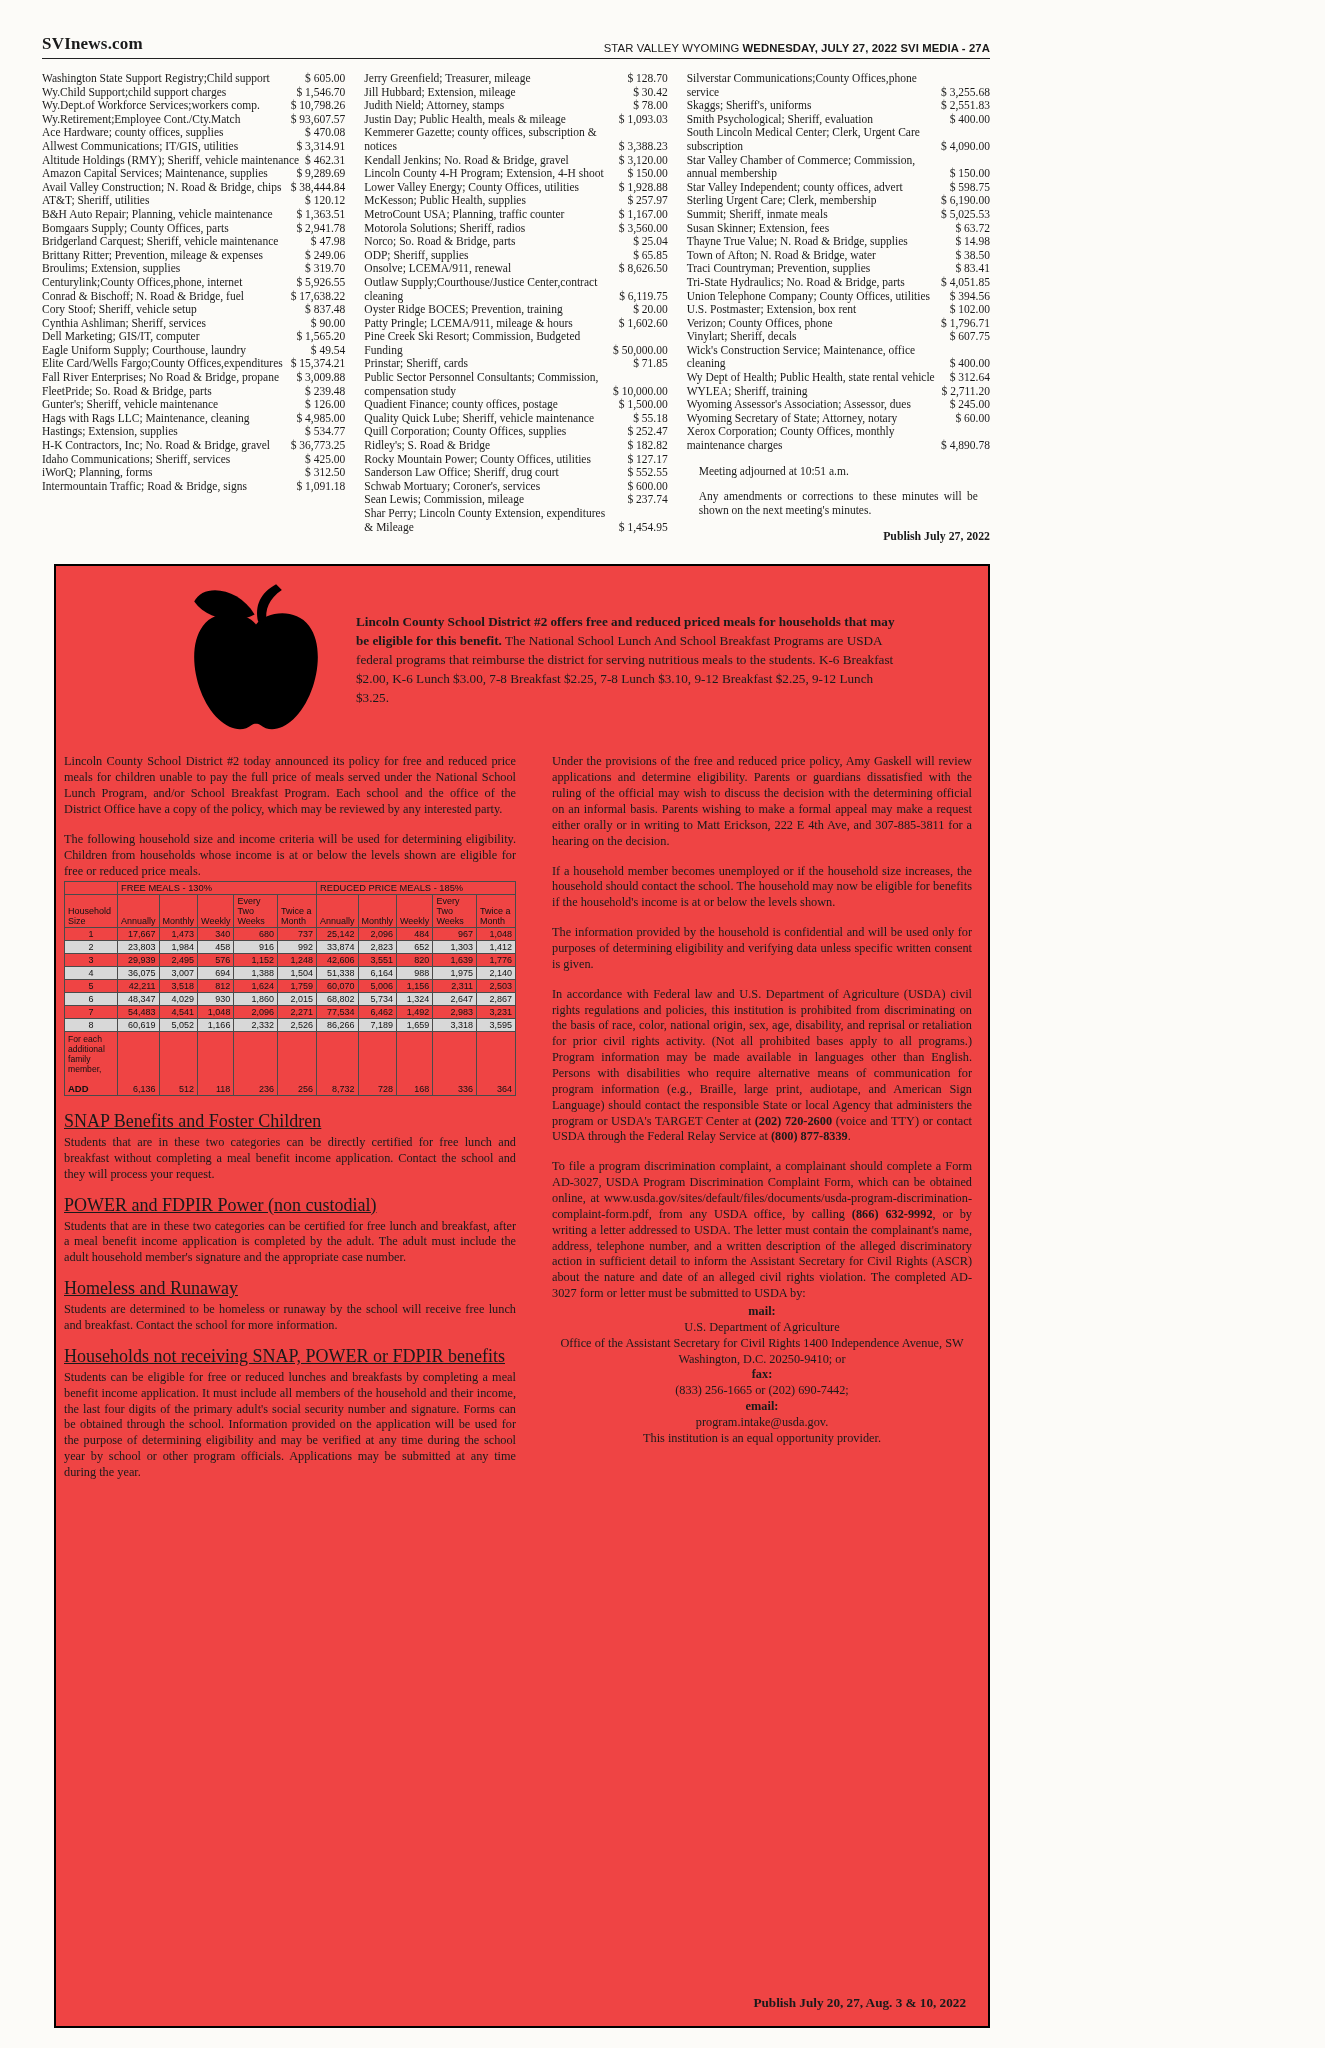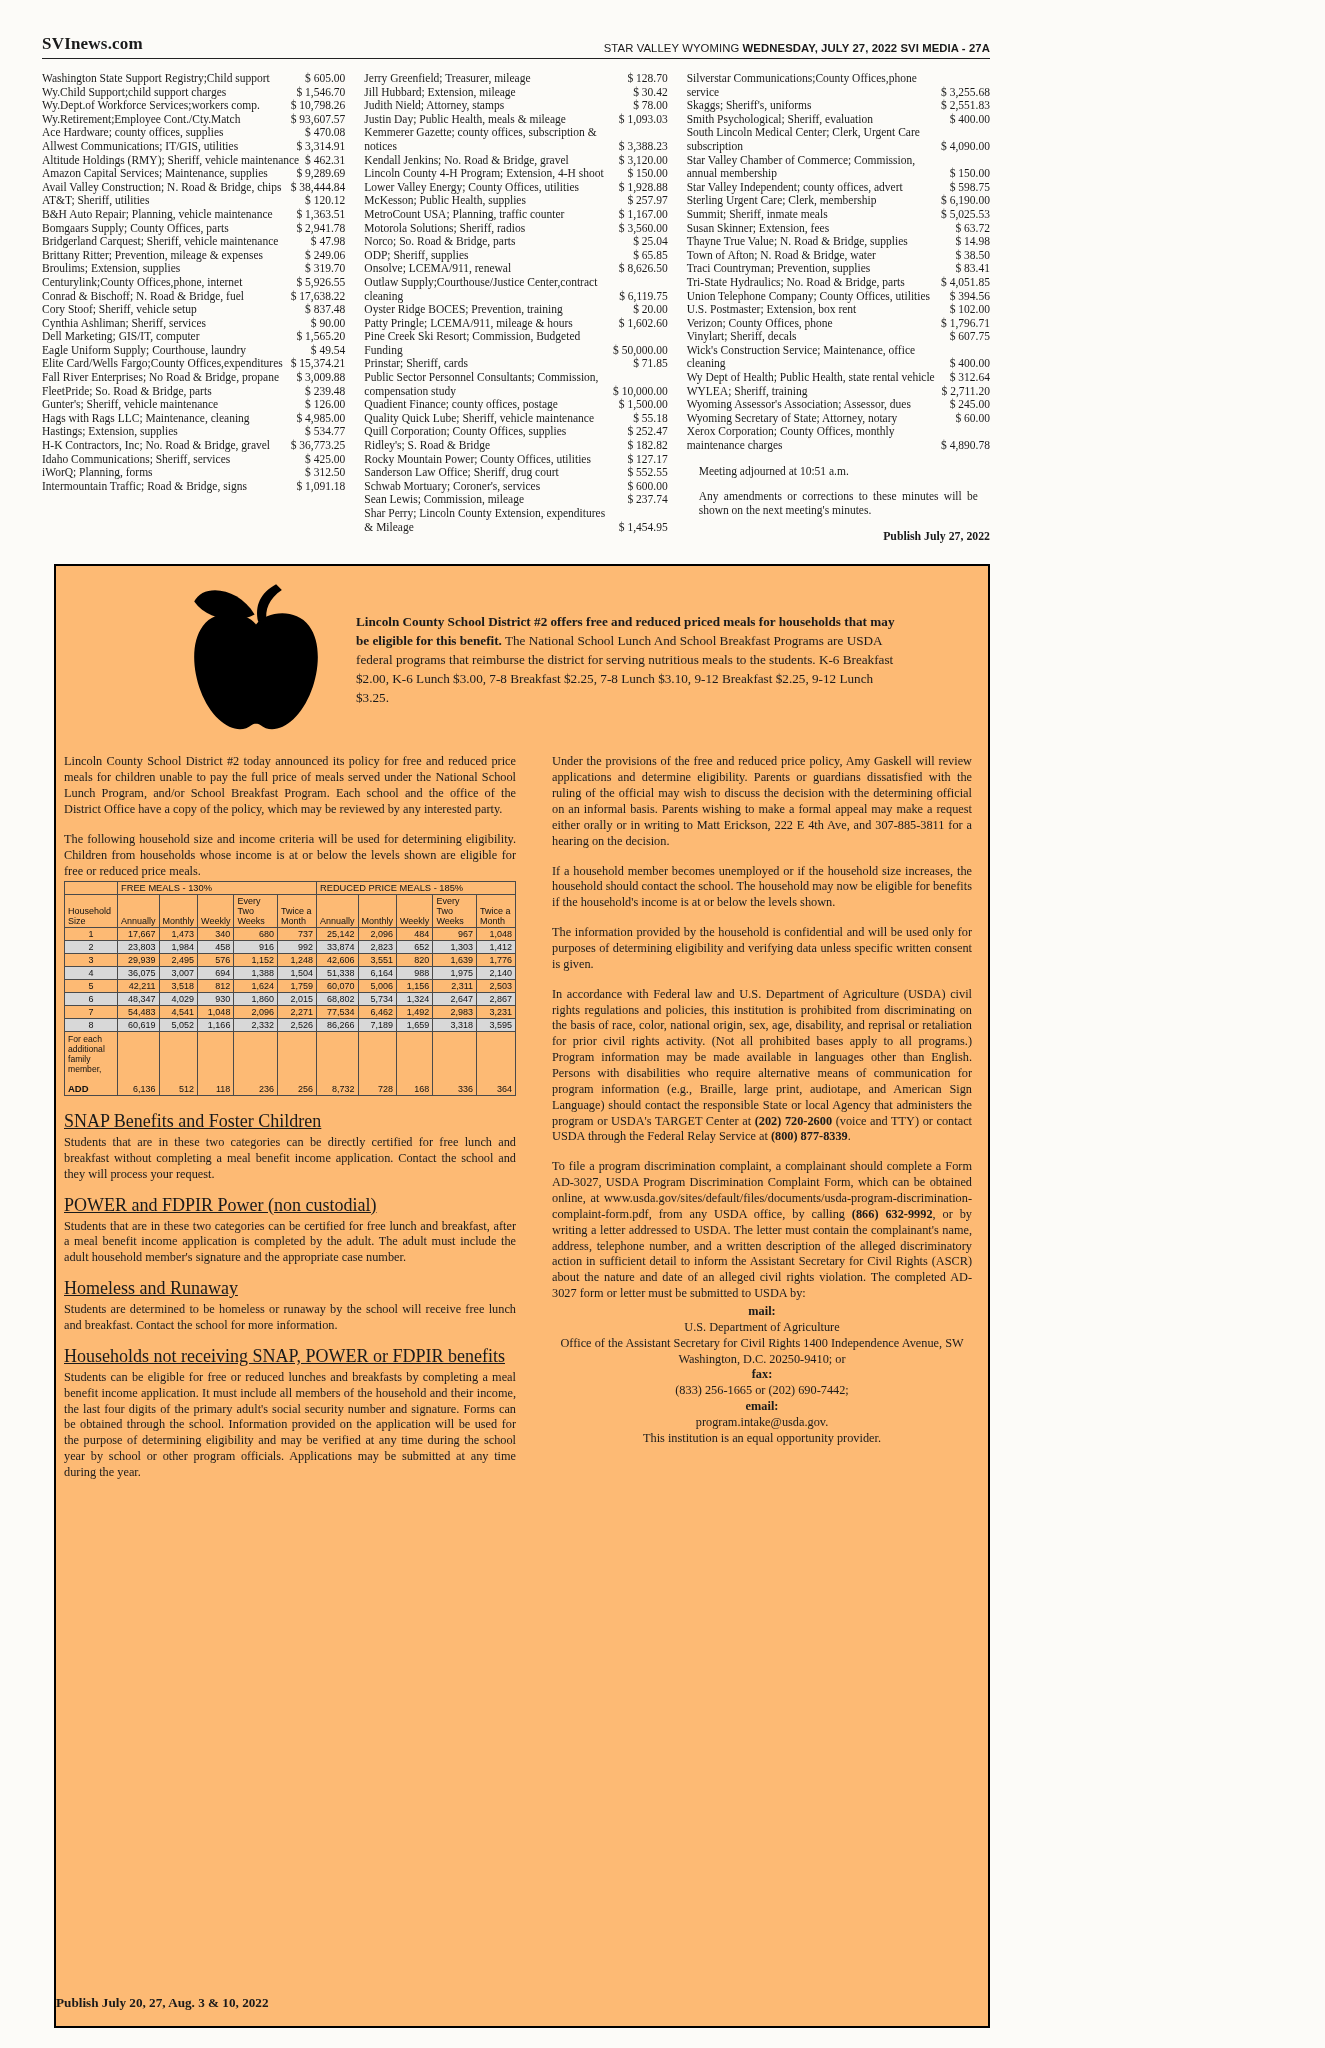--- a/index.html
+++ b/index.html
@@ -9,21 +9,21 @@
   .site{font-size:17px;font-weight:bold;letter-spacing:.2px}
   .mast-right{font-family:"Liberation Sans",sans-serif;font-size:11.3px;letter-spacing:.1px}
   .mast-right .bold{font-weight:bold}
   .cols{display:flex;gap:19px;margin-top:13px;flex:0 0 auto}
   .col{flex:1 1 0;min-width:0}
   .entry{display:flex;justify-content:space-between;align-items:flex-end;font-size:11.5px;line-height:13.6px}
   .entry .desc{text-align:left}
   .entry .amt{white-space:nowrap;padding-left:4px}
   .closing p{font-size:11.5px;line-height:13.6px;text-align:justify;margin:12px}
   .pub1{font-weight:bold;font-size:11.8px;text-align:right;margin-top:2px}
-  .box{flex:1 1 auto;min-height:0;margin:20px 0 0 12px;border:2px solid #000;display:flex;flex-direction:column;overflow:hidden;background:#fdba74}
+  .box{flex:1 1 auto;min-height:0;margin:20px 0 0 12px;border:2px solid #000;display:flex;flex-direction:column;overflow:hidden;background:#ef4444}
   .box-intro{display:flex;align-items:center;flex:0 0 auto;padding:14px 92px 4px 126px;gap:26px}
   .apple-wrap{flex:0 0 148px;height:158px}
   .apple-wrap svg{width:148px;height:158px;display:block}
   .intro-text{font-size:13.2px;line-height:1.45;text-align:left}
   .box-cols{display:flex;gap:36px;padding:12px 16px 0 8px;flex:0 0 auto}
   .bleft{flex:0 0 452px;width:452px}
   .bright{flex:1 1 auto;min-width:0}
   .bleft p,.bright p{font-size:12.3px;line-height:1.29;text-align:justify;margin:0 0 14px}
   .meals{border-collapse:collapse;width:100%;font-family:"Liberation Sans",sans-serif;font-size:9px;margin:2px 0 15px;color:#111;table-layout:auto}
   .meals th,.meals td{border:1px solid #4a4a4a;padding:1px 3px;vertical-align:bottom;text-align:left;font-weight:normal}
@@ -32,21 +32,21 @@
   .meals td.num{text-align:right}
   .meals td.size{text-align:center}
   .meals tbody tr:nth-of-type(even){background:#d8d8d8}
   .meals .addlabel{font-size:8.6px;line-height:1.15;padding-top:2px}
   .meals .addword{font-weight:bold;font-size:9.5px;padding-top:8px}
   .section{margin-bottom:12px}
   .section h3{font-size:18px;text-decoration:underline;margin:0 0 3px;font-weight:normal}
   .section p{margin:0}
   .contact .contact-line{font-size:12.3px;line-height:1.29;text-align:center}
   .paras p:last-child{margin-bottom:2px}
-  .pub2{margin-top:auto;flex:0 0 auto;text-align:left;font-weight:bold;font-size:13.2px;padding:0 22px 15px 0}
+  .pub2{margin-top:auto;flex:0 0 auto;text-align:right;font-weight:bold;font-size:13.2px;padding:0 22px 15px 0}
 </style>
 </head>
 <body>
 
 <div class="sheet">
   <div class="content">
 
     <div class="masthead">
       <div class="site">SVInews.com</div>
       <div class="mast-right">

